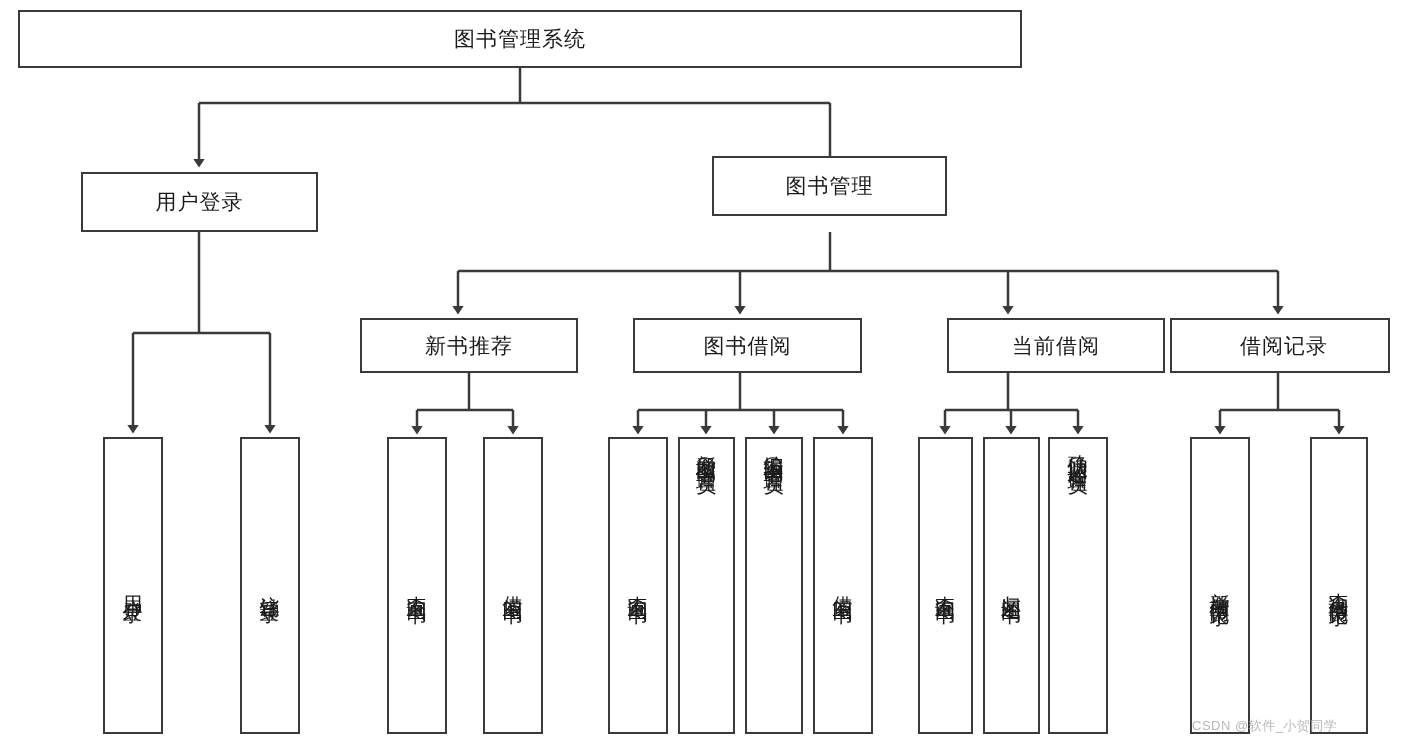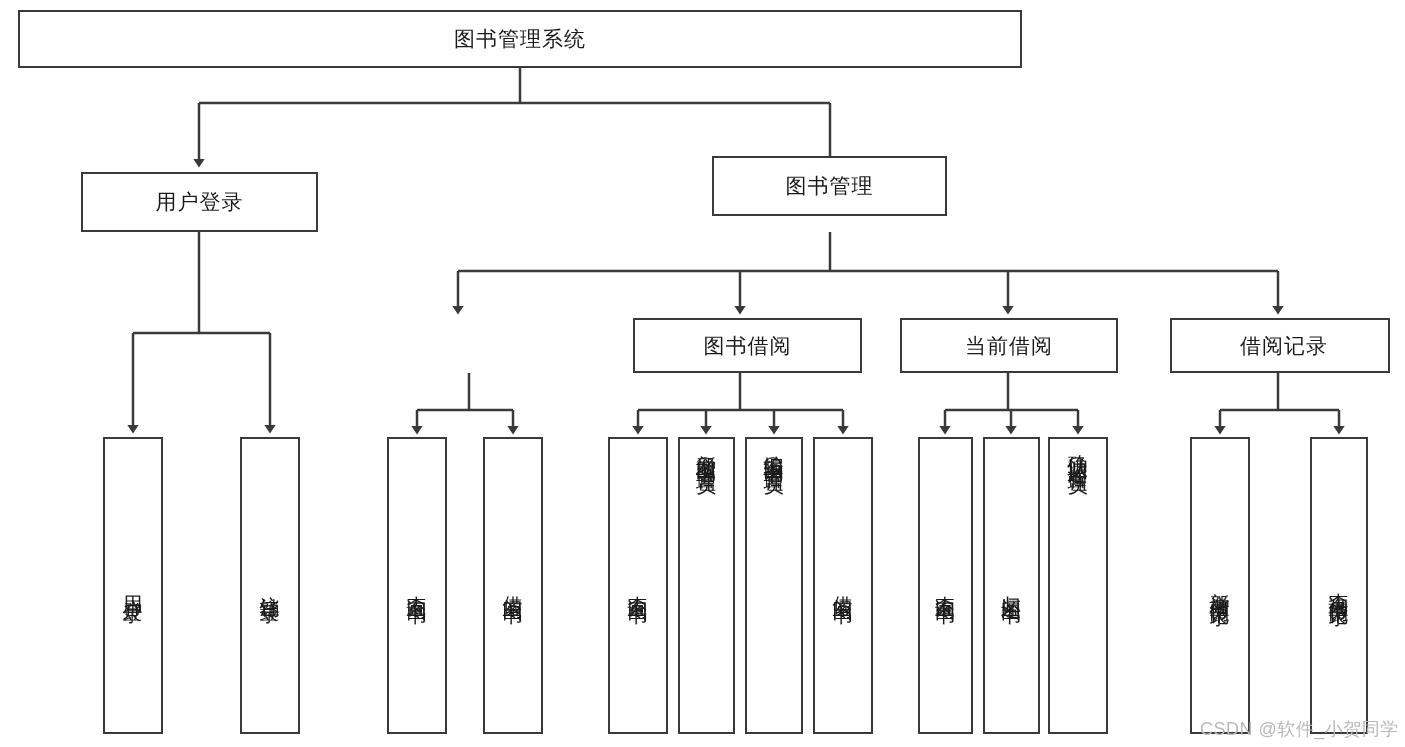--- a/index.html
+++ b/index.html
@@ -52,26 +52,25 @@
     line-height: 1;
     white-space: nowrap;
     display: block;
   }
   .node .htext {
     display: block;
     white-space: nowrap;
   }
   .watermark {
     position: absolute;
-    font-size: 18px;
+    font-size: 13px;
     color: #b9b9b9;
     white-space: nowrap;
     z-index: 5;
     letter-spacing: 0.5px;
-    margin-left: 8px;
   }
 </style>
 </head>
 <body>
 
 <div id="canvas">
 
   <svg id="edges" viewBox="0 0 1405 747" width="1405" height="747" xmlns="http://www.w3.org/2000/svg">
     <defs>
       <marker id="arrow" markerWidth="10" markerHeight="12" refX="1.5" refY="6" orient="auto" markerUnits="userSpaceOnUse">
@@ -127,24 +126,27 @@
     <span class="htext">图书管理系统</span>
   </div>
 
   <div class="node horiz" style="left:81px;top:172px;width:237px;height:60px;">
     <span class="htext">用户登录</span>
   </div>
   <div class="node horiz" style="left:712px;top:156px;width:235px;height:60px;">
     <span class="htext">图书管理</span>
   </div>
 
+  <div class="node horiz" style="left:360px;top:318px;width:218px;height:55px;">
+    <span class="htext">新书推荐</span>
+  </div>
   <div class="node horiz" style="left:633px;top:318px;width:229px;height:55px;">
     <span class="htext">图书借阅</span>
   </div>
-  <div class="node horiz" style="left:900px;top:318px;width:218px;height:55px;">
+  <div class="node horiz" style="left:947px;top:318px;width:218px;height:55px;">
     <span class="htext">当前借阅</span>
   </div>
   <div class="node horiz" style="left:1170px;top:318px;width:220px;height:55px;padding-left:8px;">
     <span class="htext">借阅记录</span>
   </div>
 
   <div class="node leaf" style="left:103px;top:437px;width:60px;height:297px;">
     <span class="vtext">用户登录</span>
   </div>
   <div class="node leaf" style="left:240px;top:437px;width:60px;height:297px;">

